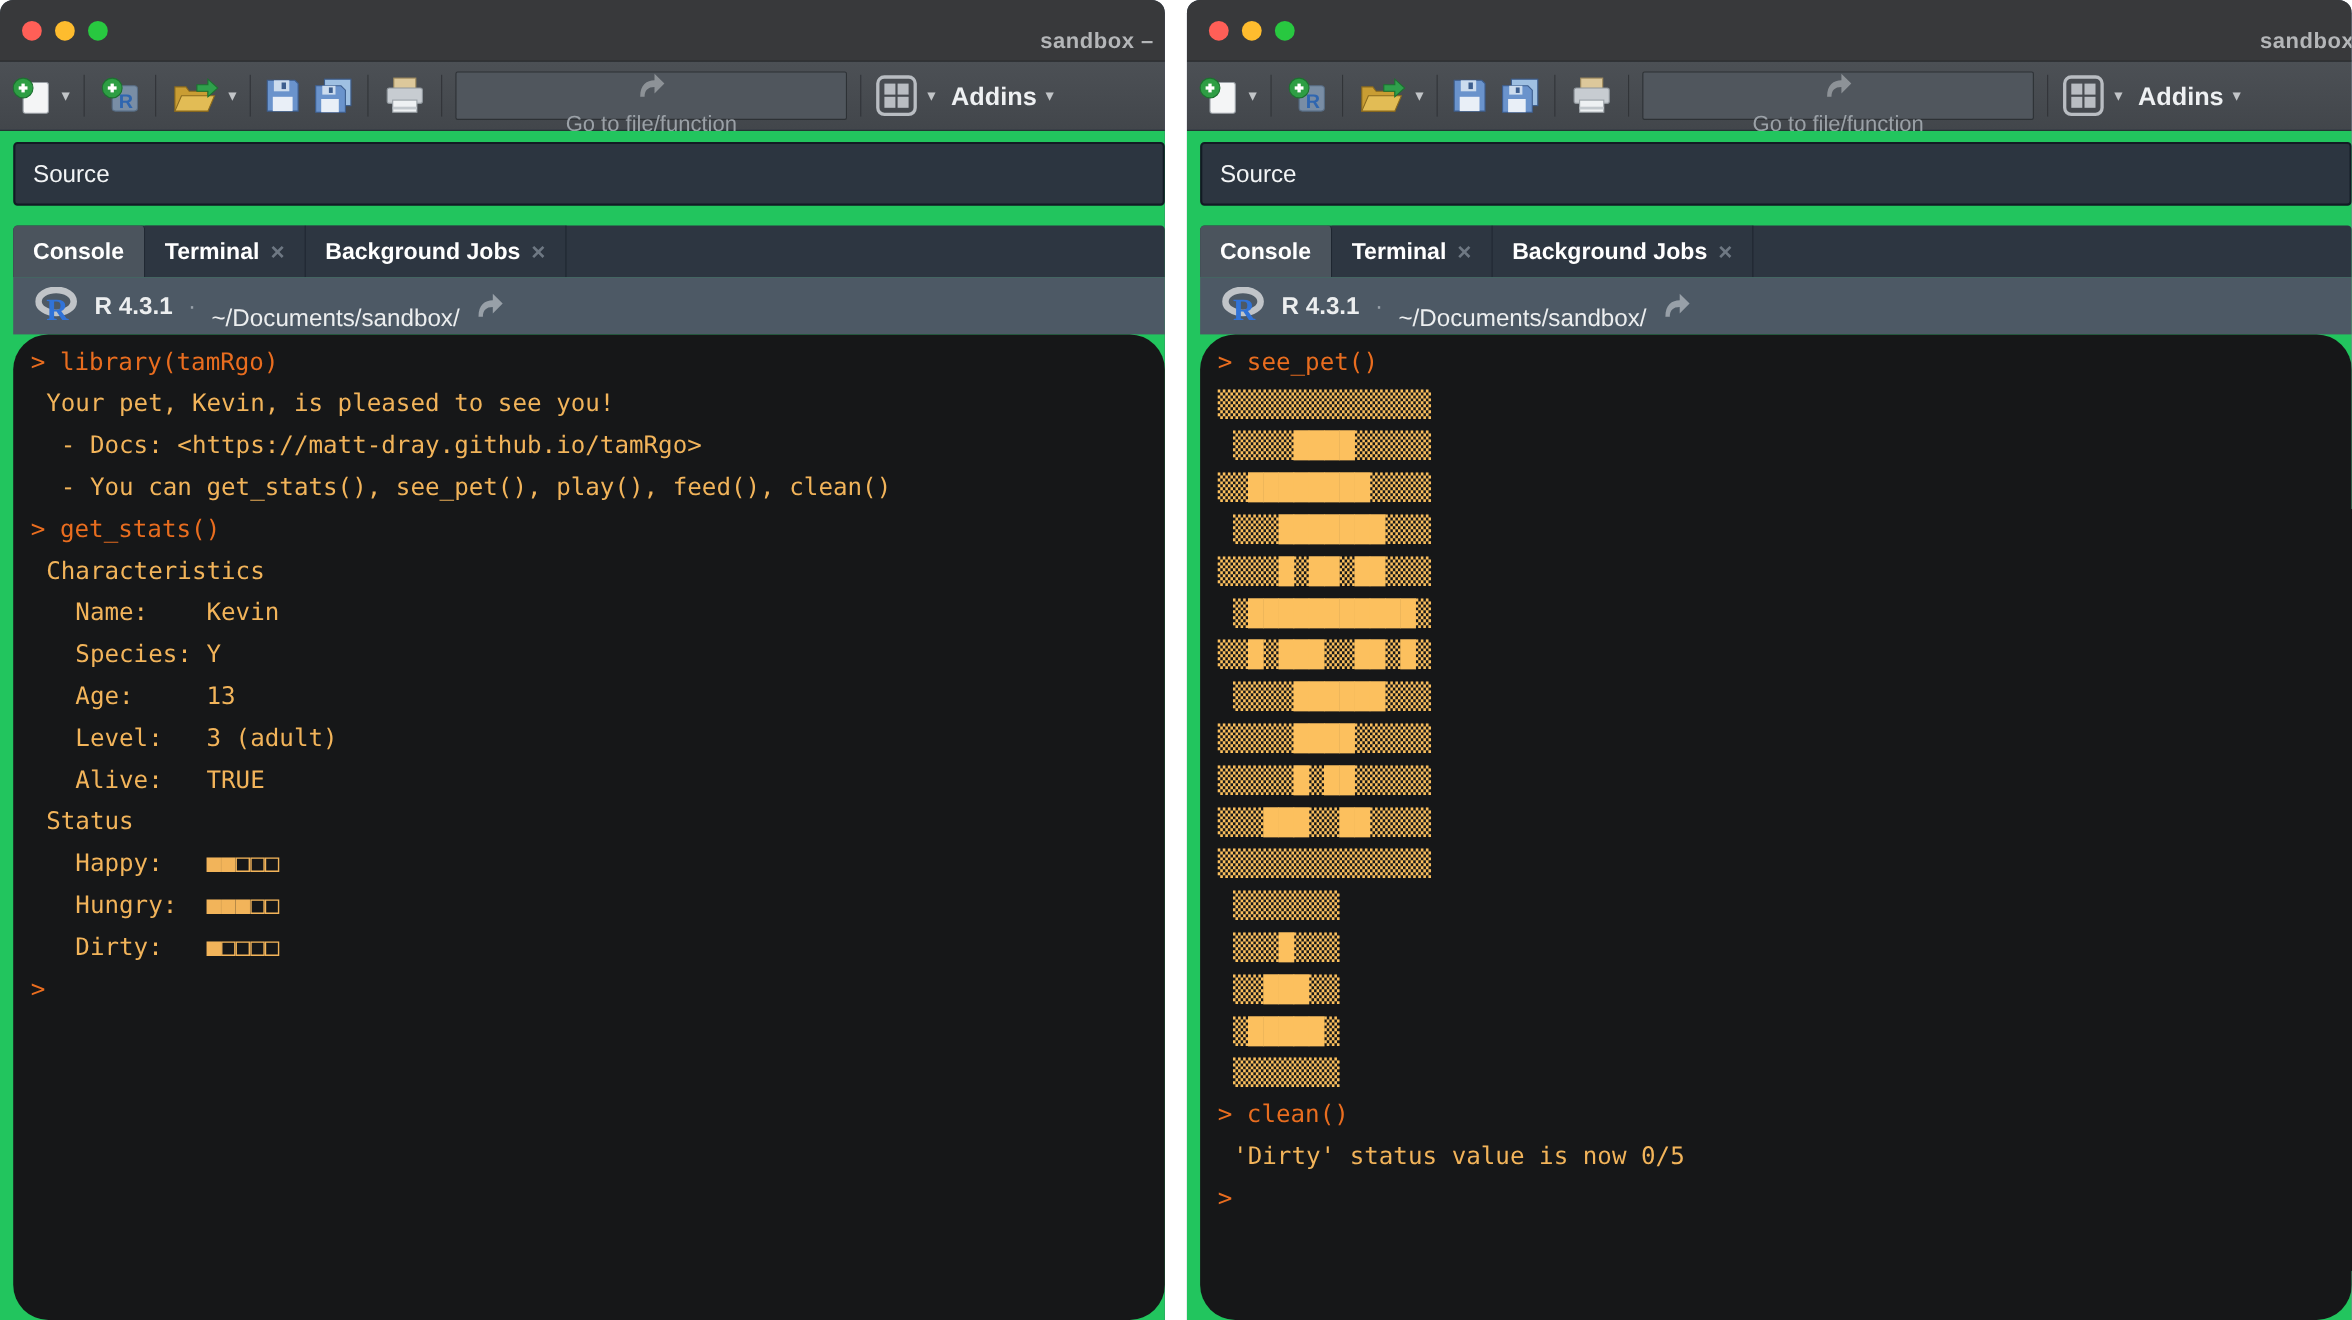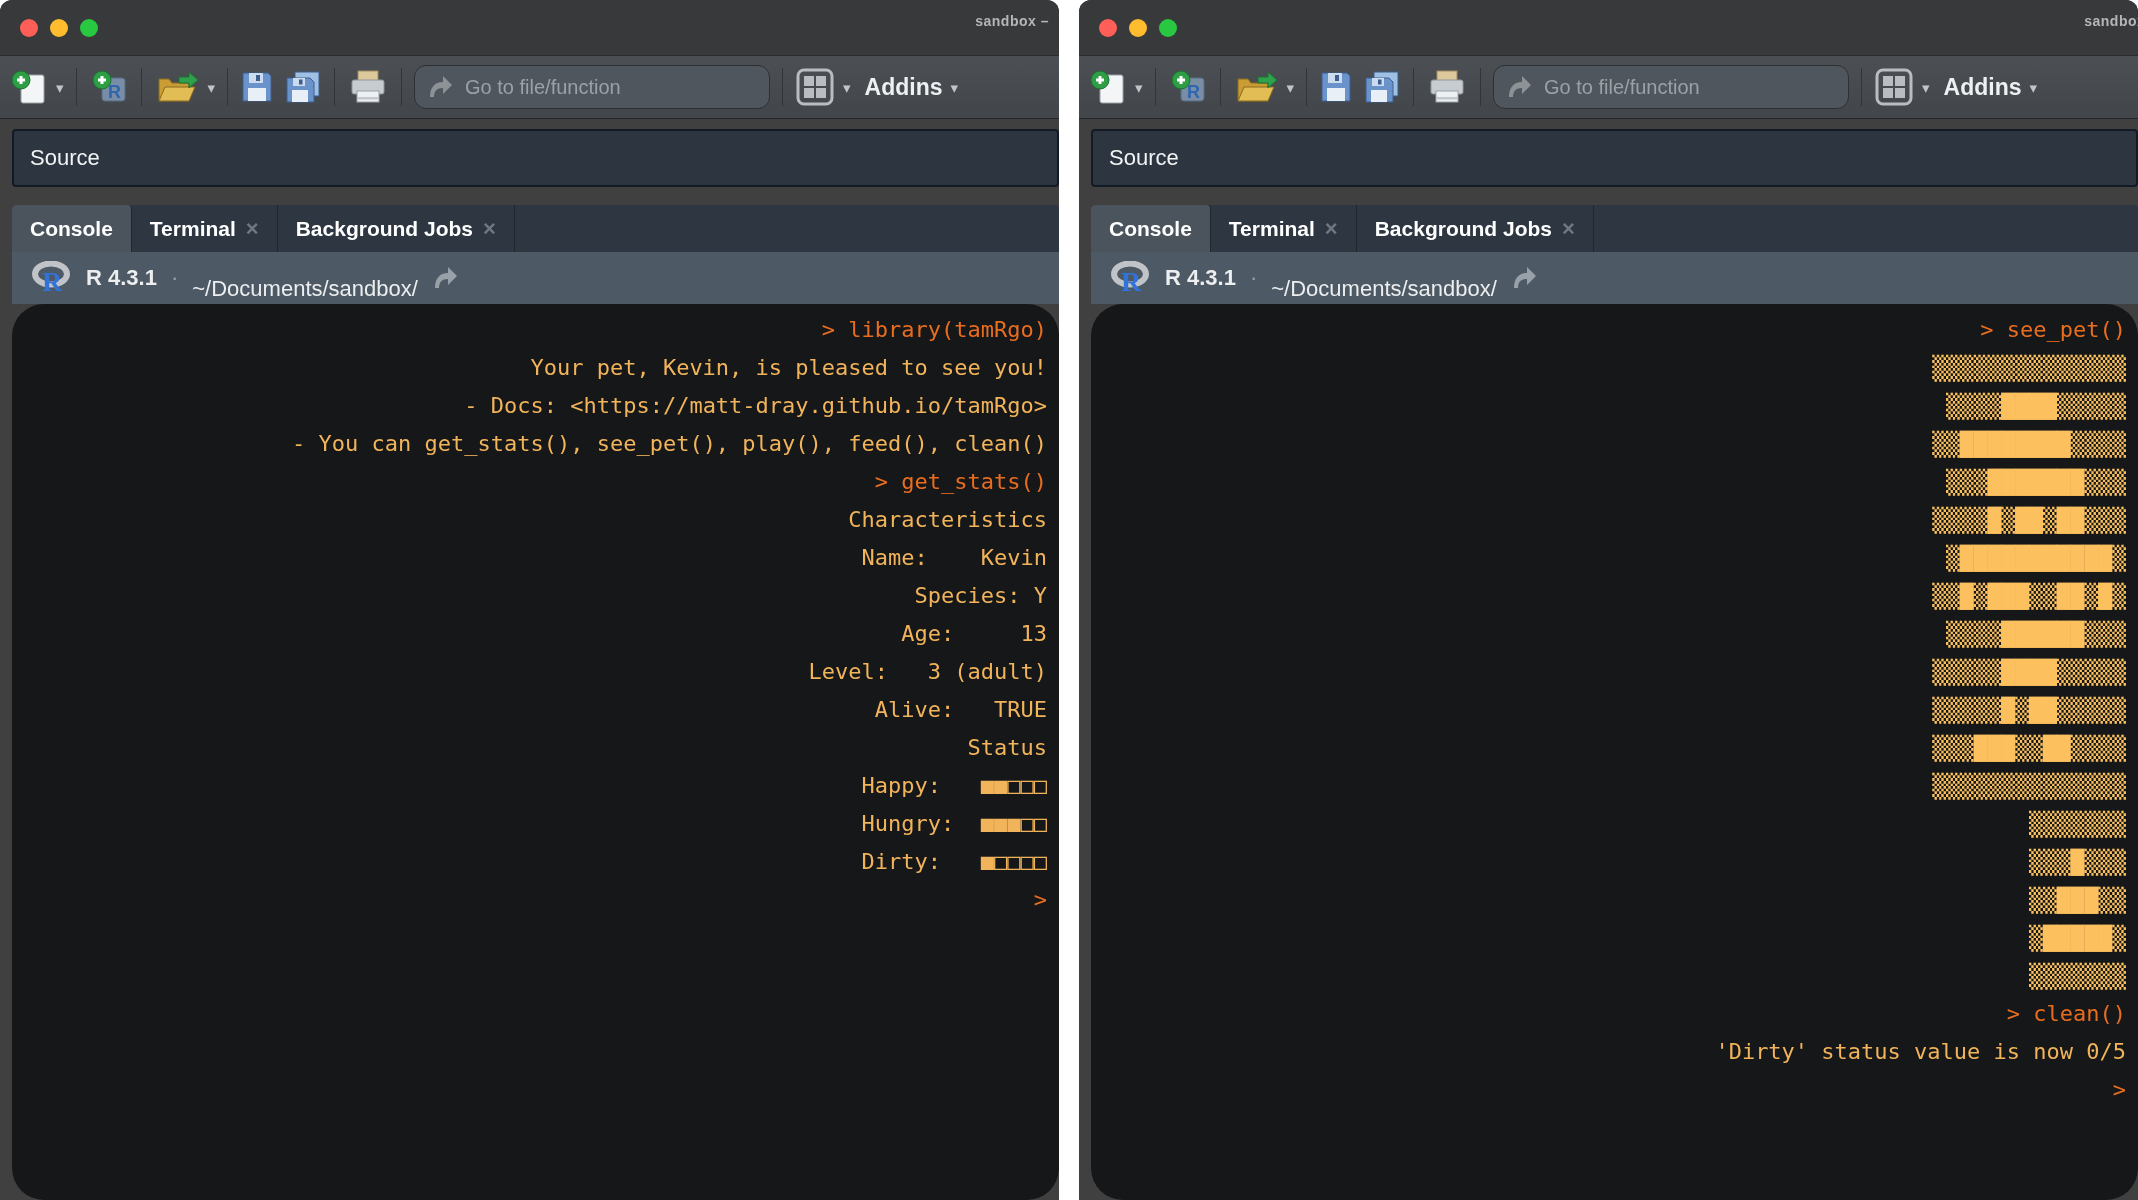--- a/index.html
+++ b/index.html
@@ -10,41 +10,41 @@
           border-radius:12px 12px 0 0;overflow:hidden;background:#3a4b5f;
           display:flex;flex-direction:column;}
   .win-0{left:0;}
   .win-1{left:1079px;}
 
   
   .titlebar{height:55px;background:#38393b;position:relative;flex:none;
             border-bottom:1px solid #2a2c2e;overflow:hidden;}
   .traffic{position:absolute;left:20px;top:19px;display:flex;gap:12px;}
   .dot{width:18px;height:18px;border-radius:50%;display:inline-block;}
-  .title{position:absolute;top:13px;right:10px;font-size:14px;font-weight:bold;
+  .title{position:absolute;top:27px;right:10px;font-size:20px;font-weight:bold;
          color:#b4b6b8;white-space:nowrap;letter-spacing:.5px;}
   .win-1 .title{right:-20px;}
 
   
   .toolbar{height:62px;background:linear-gradient(#4c5055,#42464b);
            border-bottom:1px solid #23252a;display:flex;align-items:center;
            padding:0 6px;flex:none;}
   .tbtn{display:flex;align-items:center;justify-content:center;
         padding:4px 5px;border-radius:4px;cursor:default;}
   .caret{color:#c2c5c8;font-size:15px;margin:0 4px;line-height:1;}
   .tsep{width:1px;height:38px;background:#313438;margin:0 8px;flex:none;}
   .goto-box{width:330px;height:42px;background:#50565d;border:1px solid #2d3135;
-            border-radius:12px;display:flex;align-items:center;gap:12px;
-            padding:0 12px;margin:0 4px;}
+            border-radius:2px;display:flex;align-items:center;gap:12px;
+            padding:0 12px;margin:0 4px;flex-direction:column;}
   .goto-box span{color:#9ba1a7;font-size:20px;white-space:nowrap;}
   .addins-label{color:#eef0f2;font-size:23px;font-weight:bold;margin:0 4px 0 10px;}
 
   
-  .content{flex:1;display:flex;flex-direction:column;background:#404040;
-           padding:10px 0 0 12px;min-height:0;text-align:right;}
+  .content{flex:1;display:flex;flex-direction:column;background:#22c55e;
+           padding:10px 0 0 12px;min-height:0;}
   .source-pane{height:54px;flex:none;background:#2c3540;border:2px solid #121b24;
                border-radius:4px;display:flex;align-items:center;padding-left:16px;}
   .source-pane span{color:#f2f4f5;font-size:22px;}
   .pane-gap{height:18px;flex:none;}
 
   .tabstrip{height:47px;flex:none;background:#2d3641;display:flex;align-items:stretch;
             border-radius:4px 4px 0 0;overflow:hidden;}
   .tab{display:flex;align-items:center;gap:10px;padding:12px 18px;
        border-right:1px solid #1e2630;background:#2d3641;}
   .tab .tlabel{color:#ffffff;font-size:21px;font-weight:600;white-space:nowrap;}

